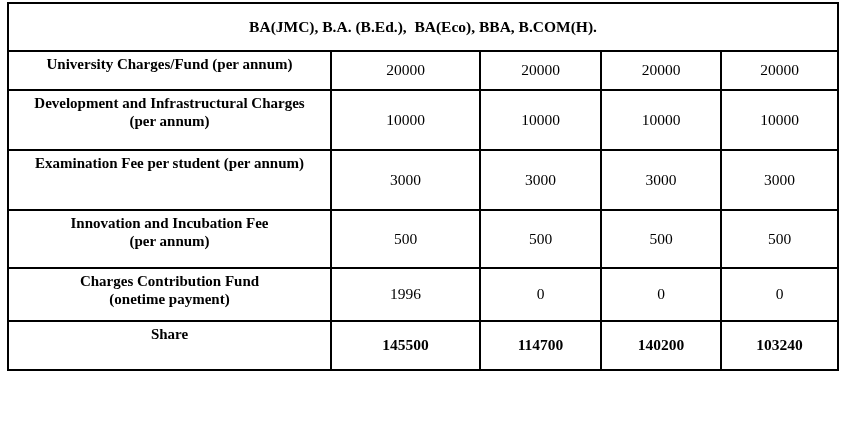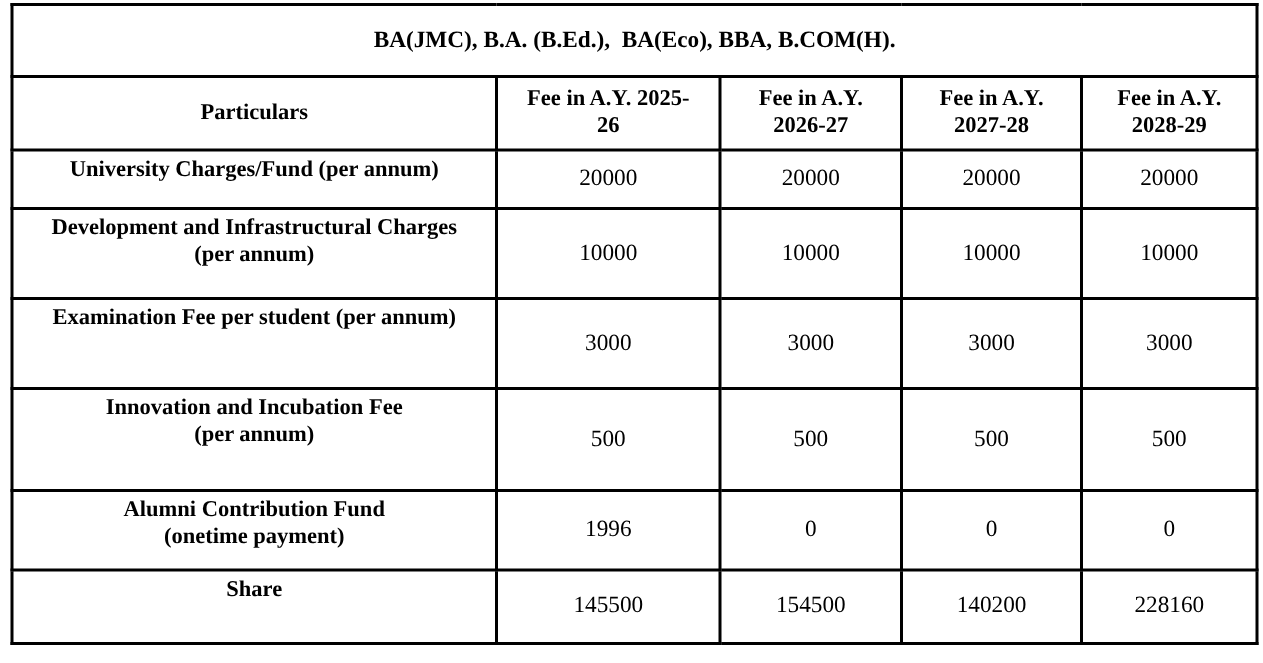--- a/index.html
+++ b/index.html
@@ -46,58 +46,47 @@
     vertical-align: top;
     padding-top: 4px;
     white-space: pre-line;
   }
   .value-cell {
     font-weight: normal;
     text-align: center;
     vertical-align: middle;
     font-size: 15.5px;
   }
-  .total-value { font-weight: normal; }
+  .total-value { font-weight: bold; }
   
   tr.r-title  { height: 48px; padding-left: 32px; }
   tr.r-head   { height: 49px; }
   tr.r-0      { height: 37px; }
   tr.r-1      { height: 39px; }
   tr.r-2      { height: 60px; }
   tr.r-3      { height: 60px; }
-  tr.r-4      { height: 68px; border-radius: 25px; }
+  tr.r-4      { height: 58px; border-radius: 25px; }
   tr.r-5      { height: 53px; }
   tr.r-6      { height: 49px; }
 </style>
 </head>
 <body>
 
 <div class="sheet">
   <table class="fee-table">
     <colgroup>
       <col style="width:323px">
       <col style="width:149px">
       <col style="width:121px">
       <col style="width:120px">
       <col style="width:117px">
     </colgroup>
     <tbody>
       <tr class="r-title">
         <td class="title-cell" colspan="5">BA(JMC), B.A. (B.Ed.),  BA(Eco), BBA, B.COM(H).</td>
-      </tr>
-      <tr class="r-head">
-        <th class="head-cell">Particulars</th>
-        <th class="head-cell">Fee in A.Y. 2025-
-26</th>
-        <th class="head-cell">Fee in A.Y.
-2026-27</th>
-        <th class="head-cell">Fee in A.Y.
-2027-28</th>
-        <th class="head-cell">Fee in A.Y.
-2028-29</th>
       </tr>
       <tr class="r-1">
         <td class="label-cell">University Charges/Fund (per annum)</td>
         <td class="value-cell">20000</td>
         <td class="value-cell">20000</td>
         <td class="value-cell">20000</td>
         <td class="value-cell">20000</td>
       </tr>
       <tr class="r-2">
         <td class="label-cell">Development and Infrastructural Charges
@@ -116,29 +105,29 @@
       </tr>
       <tr class="r-4">
         <td class="label-cell">Innovation and Incubation Fee
 (per annum)</td>
         <td class="value-cell">500</td>
         <td class="value-cell">500</td>
         <td class="value-cell">500</td>
         <td class="value-cell">500</td>
       </tr>
       <tr class="r-5">
-        <td class="label-cell">Alumni Contribution Fund
+        <td class="label-cell">Charges Contribution Fund
 (onetime payment)</td>
         <td class="value-cell">1996</td>
         <td class="value-cell">0</td>
         <td class="value-cell">0</td>
         <td class="value-cell">0</td>
       </tr>
       <tr class="r-6">
         <td class="label-cell">Share</td>
         <td class="value-cell total-value">145500</td>
-        <td class="value-cell total-value">154500</td>
+        <td class="value-cell total-value">114700</td>
         <td class="value-cell total-value">140200</td>
-        <td class="value-cell total-value">228160</td>
+        <td class="value-cell total-value">103240</td>
       </tr>
     </tbody>
   </table>
 </div>
 
 </body></html>

